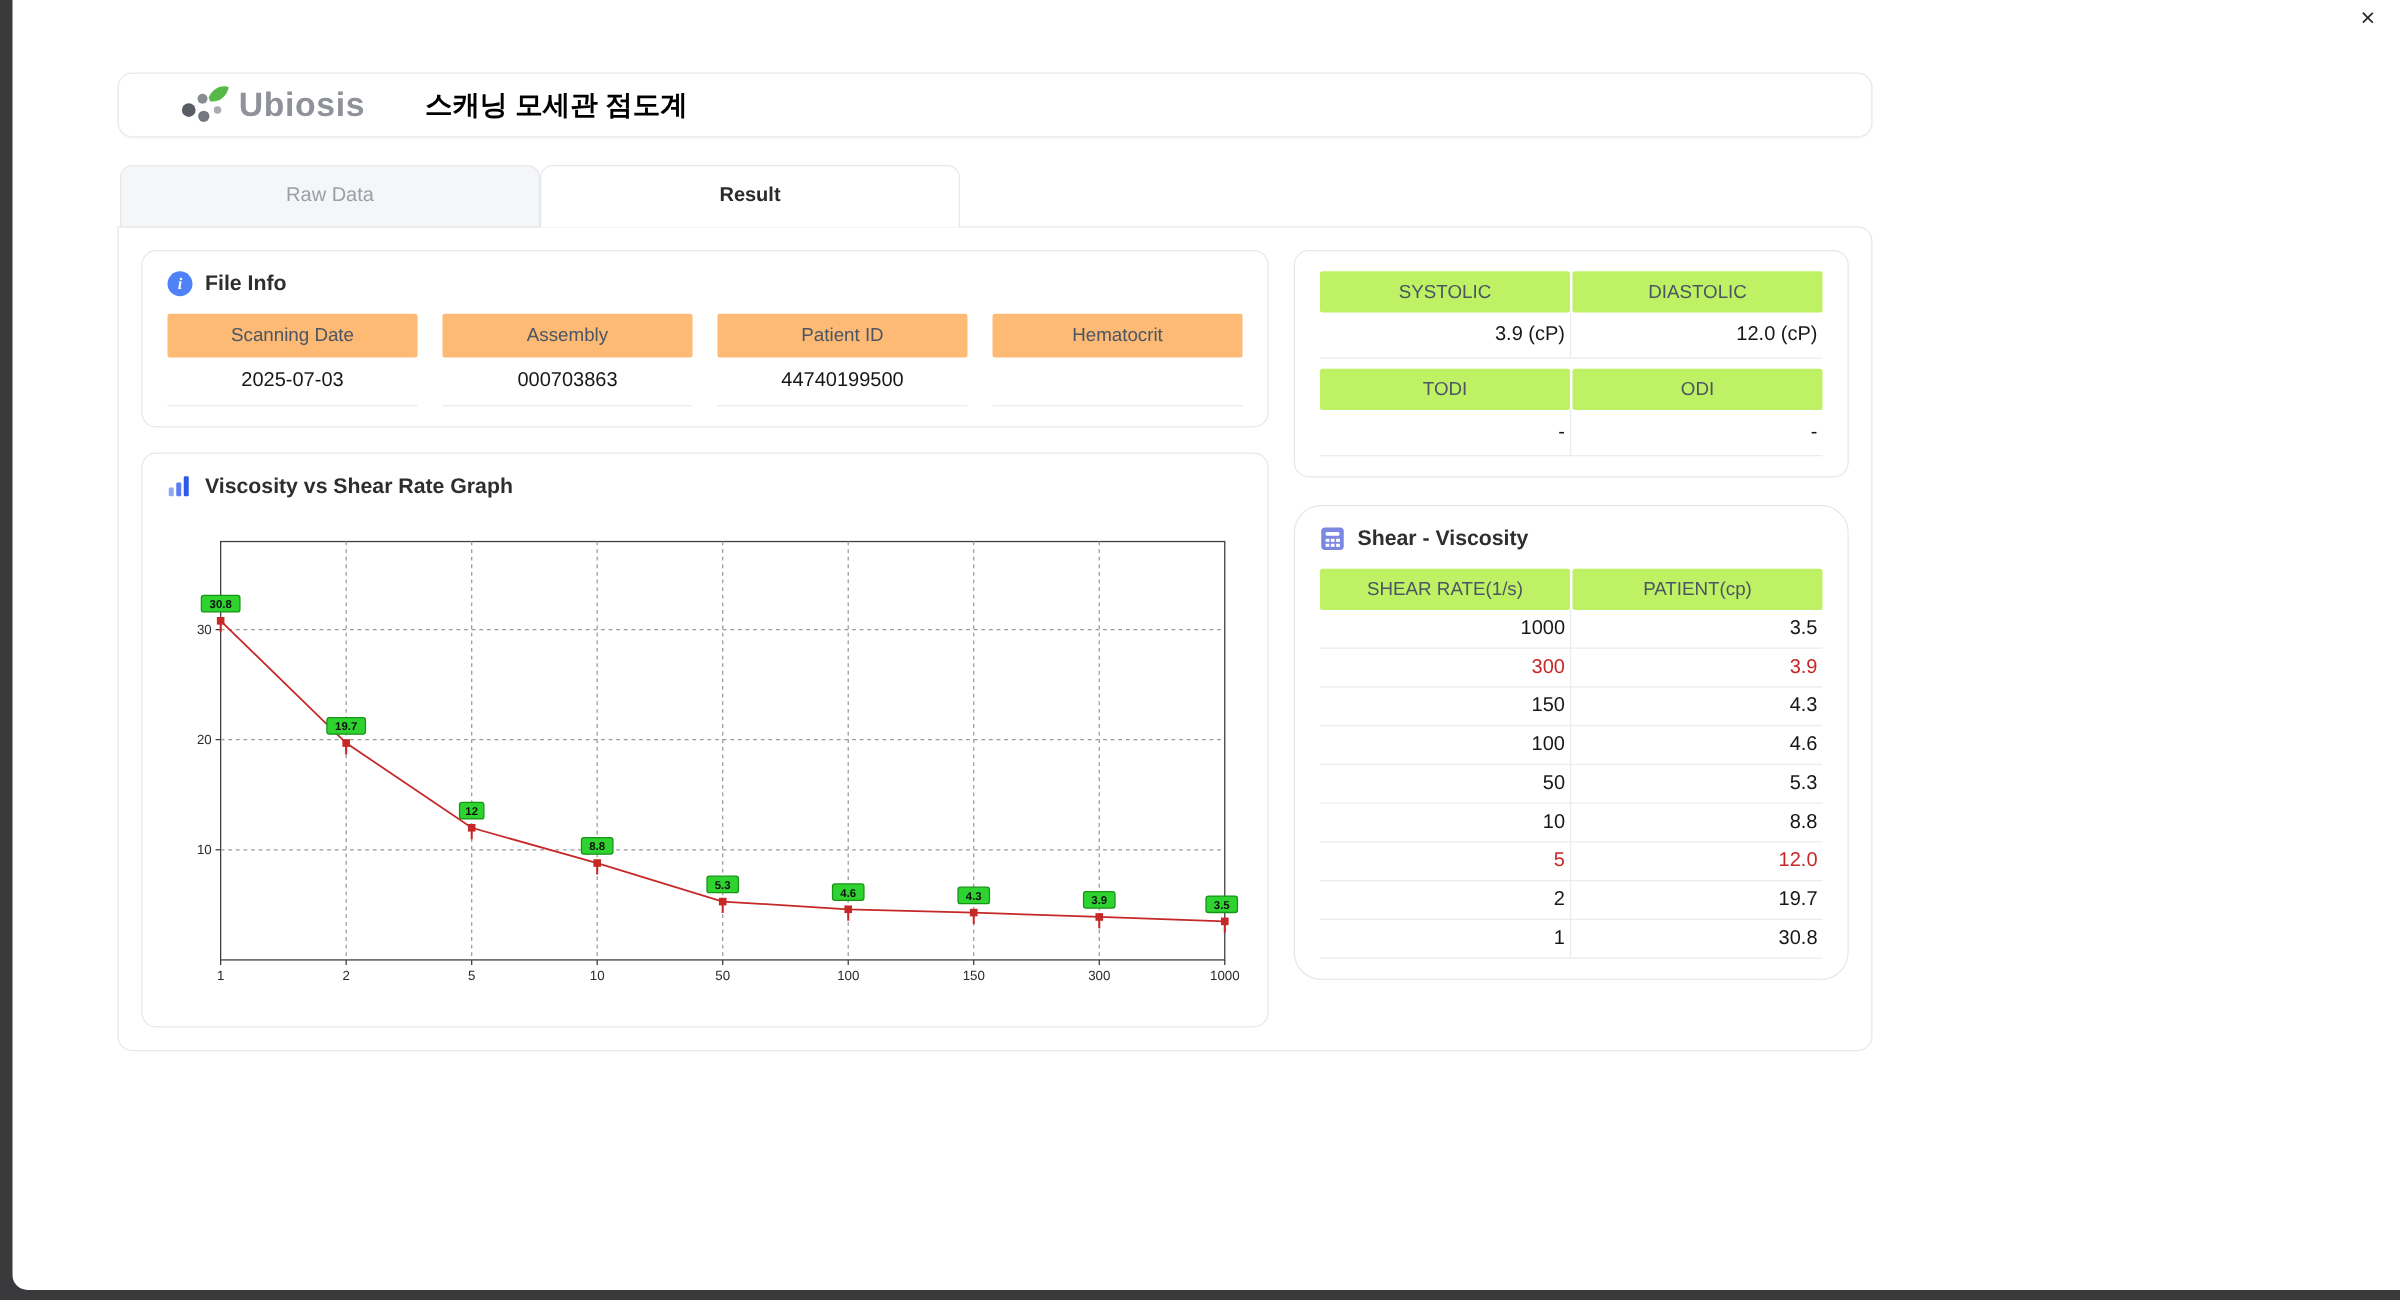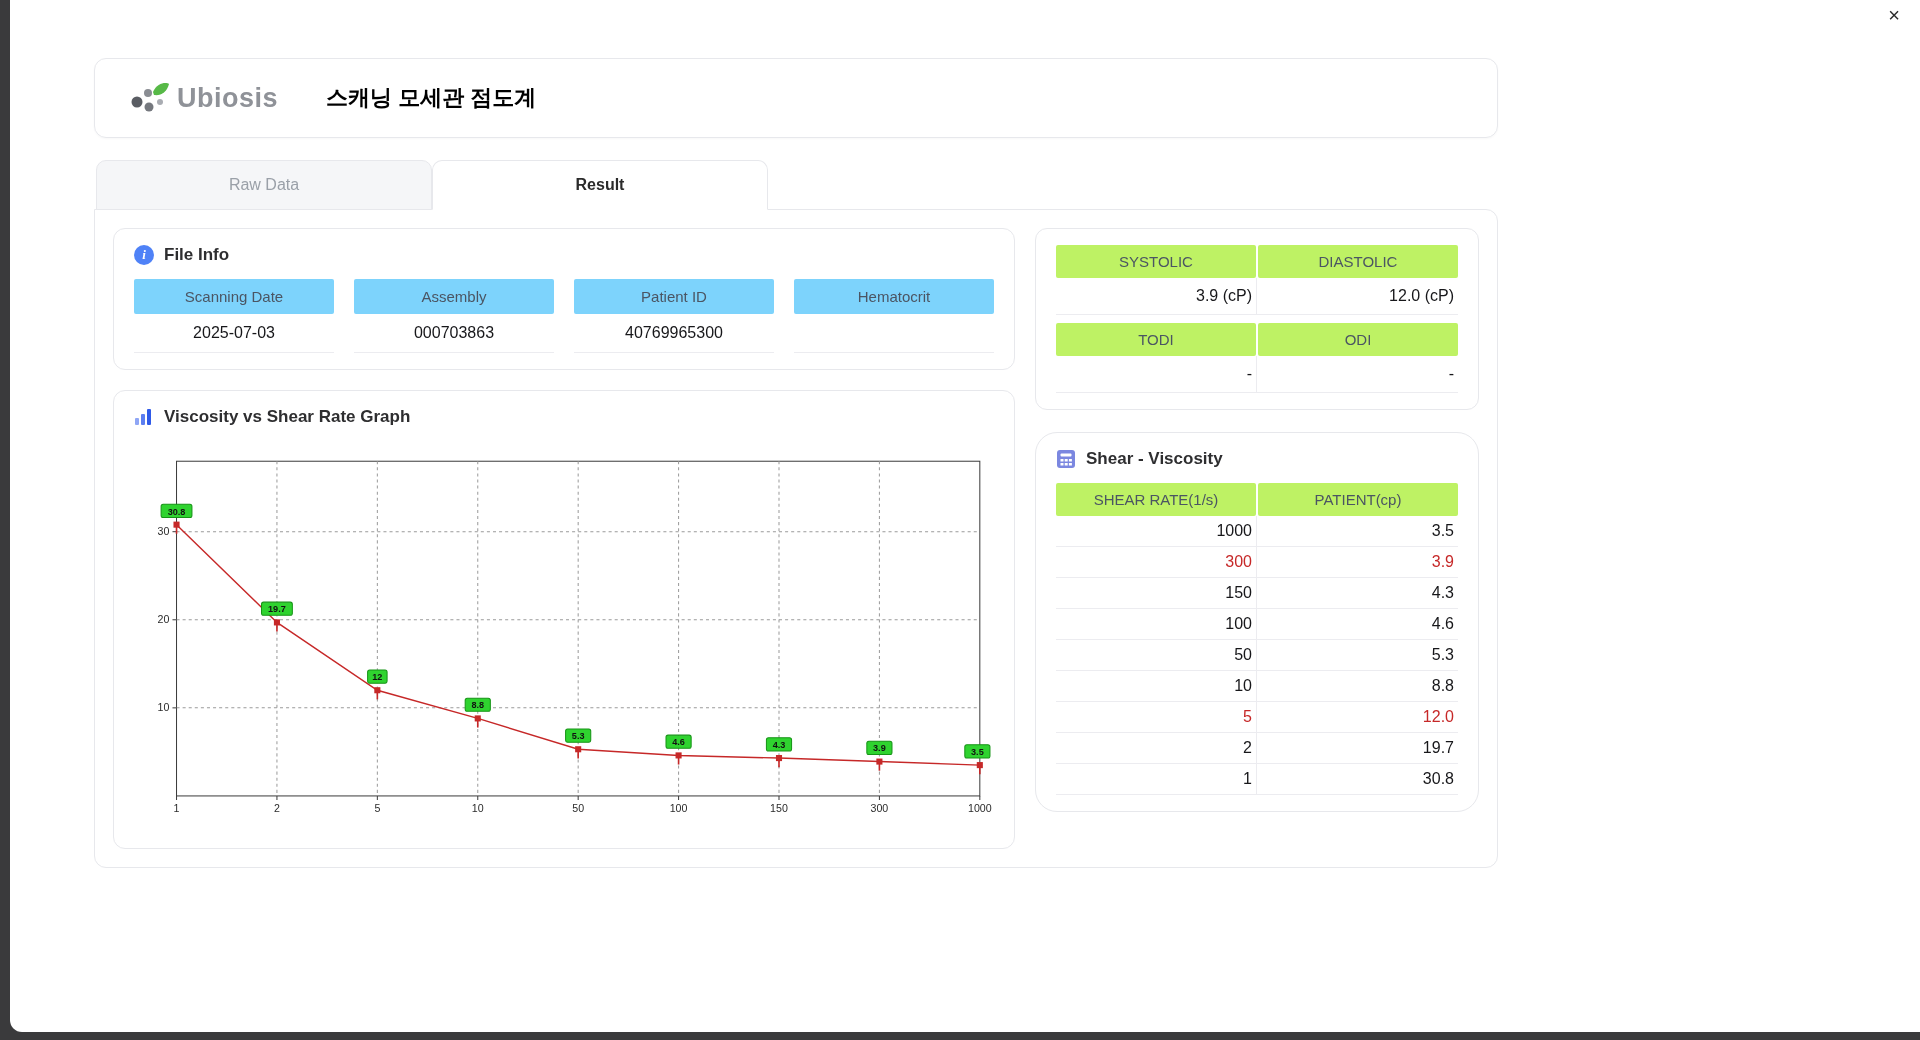--- a/index.html
+++ b/index.html
@@ -18,21 +18,21 @@
   .close-btn {
     position:absolute; top:2px; right:14px;
     background:none; border:none; font-size:20px; line-height:22px;
     color:#2b2b2b; cursor:pointer; padding:2px 6px;
   }
   .main { width:1404px; margin:58px 0 0 84px; }
 
   
   .header-card {
     border:1px solid #e7e8ec; border-radius:12px;
-    height:80px; display:flex; align-items:center; padding:0 32px;
+    height:52px; display:flex; align-items:center; padding:0 46px;
     box-shadow:0 1px 2px rgba(0,0,0,0.03);
   }
   .logo { display:flex; align-items:center; gap:6px; }
   .logo-text { font-size:27px; font-weight:600; color:#8f9298; letter-spacing:0.5px; }
   .app-title { margin-left:48px; font-size:22px; font-weight:700; color:#000000; }
 
   
   .tabs { display:flex; position:relative; z-index:2; margin-top:22px; }
   .tab {
     width:336px; height:50px; margin-bottom:-1px;
@@ -60,21 +60,21 @@
   .icon-circle-info {
     width:20px; height:20px; border-radius:50%; background:#4f82f7;
     color:#fff; display:inline-flex; align-items:center; justify-content:center;
     font-size:13px; font-weight:700; font-style:italic; font-family:"Liberation Serif", serif;
   }
 
   
   .fields { display:flex; gap:20px; }
   .field { flex:1; }
   .field-label {
-    background:#7dd3fc; color:#4b5563; font-size:15px;
+    background:#fdba74; color:#4b5563; font-size:15px;
     text-align:center; padding:9px 4px; border-radius:2px;
   }
   .field-value {
     text-align:center; padding:10px 4px; font-size:16px; color:#17171a;
     border-bottom:1px solid #ececf0; min-height:39px;
   }
 
   
   .graph-card { margin-top:20px;text-align:center; }
   .chart-wrap { padding:4px 6px 0 6px; }
@@ -137,21 +137,21 @@
               <div class="field">
                 <div class="field-label">Scanning Date</div>
                 <div class="field-value">2025-07-03</div>
               </div>
               <div class="field">
                 <div class="field-label">Assembly</div>
                 <div class="field-value">000703863</div>
               </div>
               <div class="field">
                 <div class="field-label">Patient ID</div>
-                <div class="field-value">40769965300</div>
+                <div class="field-value">44740199500</div>
               </div>
               <div class="field">
                 <div class="field-label">Hematocrit</div>
                 <div class="field-value">&nbsp;</div>
               </div>
             </div>
         </div>
 
         <div class="card graph-card">
           <div class="card-title-row">

